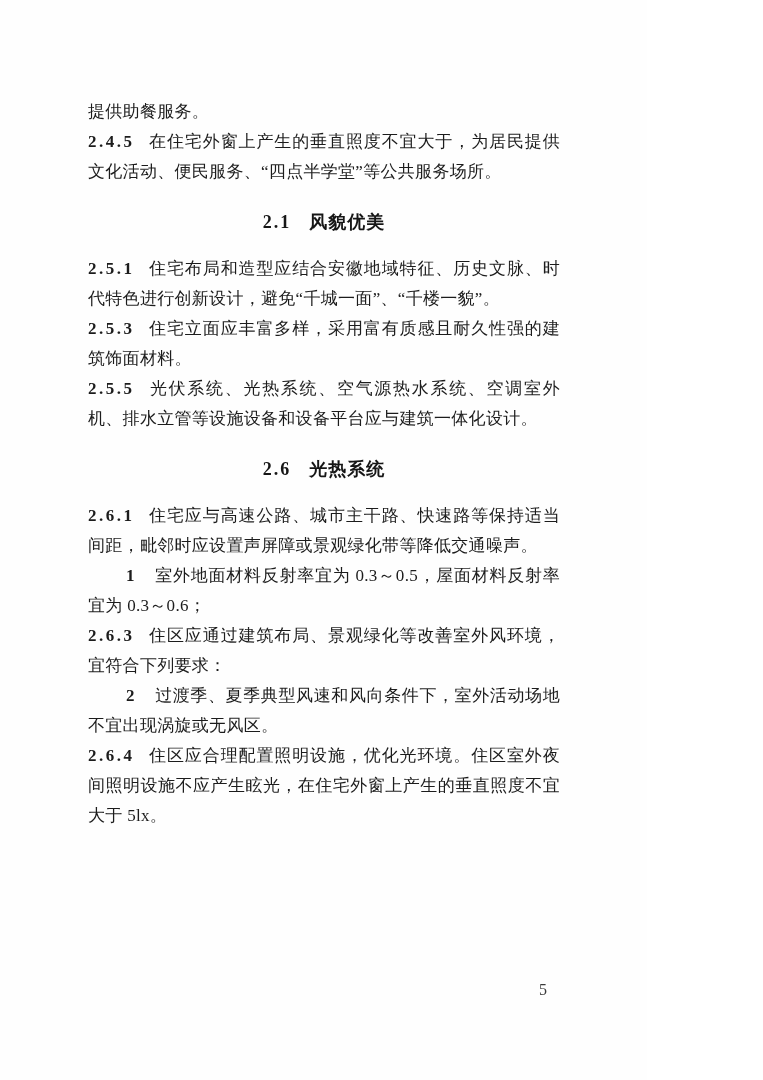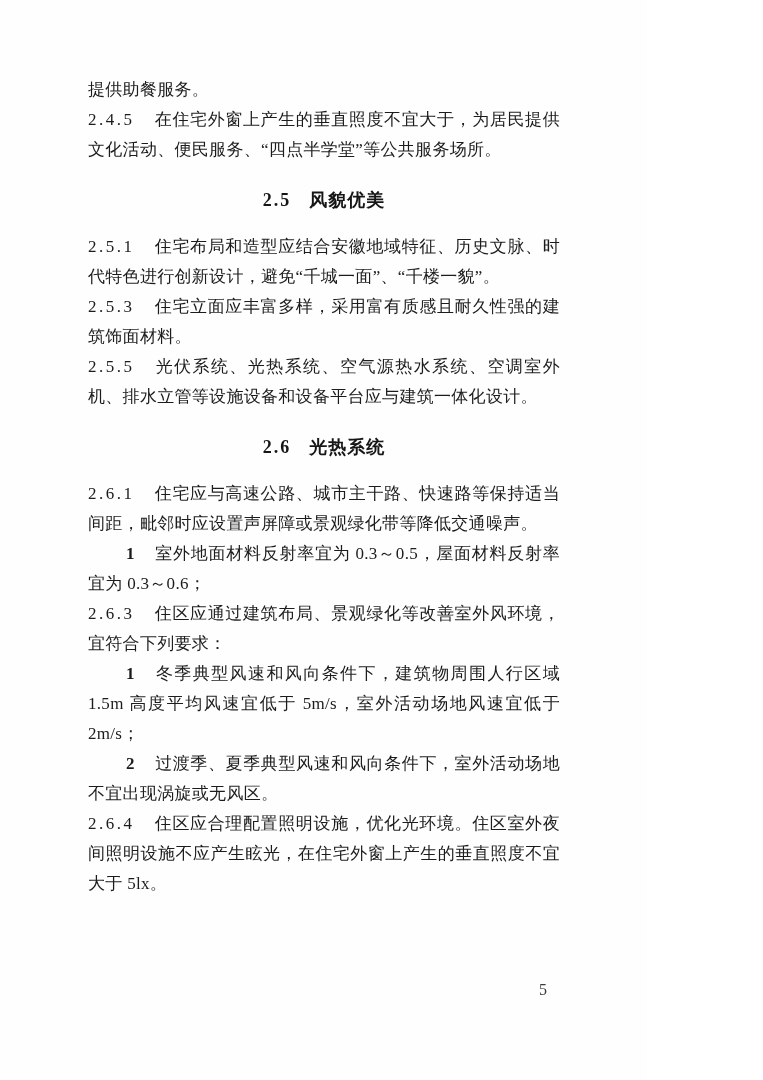--- a/index.html
+++ b/index.html
@@ -6,37 +6,37 @@
     margin: 0;
     padding: 0;
     background: #ffffff;
   }
   .page {
     position: relative;
     width: 647px;
     height: 1080px;
     background: #fefefe;
     box-sizing: border-box;
-    padding: 75px 87px 0 88px;
+    padding: 97px 87px 0 88px;
     font-family: "Liberation Serif", "DejaVu Serif", serif;
     color: #1c1c1c;
     overflow: hidden;
   }
   .para {
     margin: 0;
     font-size: 17px;
     line-height: 30px;
     text-align: justify;
     text-justify: inter-ideograph;
     letter-spacing: 0.3px;
   }
   .cnum {
-    font-weight: normal;
+    font-weight: bold;
     letter-spacing: 2.5px;
-    margin-right: 20px;
+    margin-right: 14px;
     white-space: nowrap;
   }
   .ctext {}
   .item {
     text-indent: 38px;
   }
   .inum {
     font-weight: bold;
     margin-right: 20px;
   }
@@ -66,41 +66,40 @@
 </style>
 </head>
 <body>
 
 <div class="page">
 
   <p class="para">提供助餐服务。</p>
 
   <p class="para"><span class="cnum">2.4.5</span><span class="ctext">在住宅外窗上产生的垂直照度不宜大于，为居民提供文化活动、便民服务、“四点半学堂”等公共服务场所。</span></p>
 
-  <h2 class="heading"><span class="hnum">2.5</span><span class="htitle">风貌优美</span></h2>
+  <h2 class="heading"><span class="hnum">2.1</span><span class="htitle">风貌优美</span></h2>
 
   <p class="para"><span class="cnum">2.5.1</span><span class="ctext">住宅布局和造型应结合安徽地域特征、历史文脉、时代特色进行创新设计，避免“千城一面”、“千楼一貌”。</span></p>
 
 
   <p class="para"><span class="cnum">2.5.3</span><span class="ctext">住宅立面应丰富多样，采用富有质感且耐久性强的建筑饰面材料。</span></p>
 
 
   <p class="para"><span class="cnum">2.5.5</span><span class="ctext">光伏系统、光热系统、空气源热水系统、空调室外机、排水立管等设施设备和设备平台应与建筑一体化设计。</span></p>
 
   <h2 class="heading"><span class="hnum">2.6</span><span class="htitle">光热系统</span></h2>
 
   <p class="para"><span class="cnum">2.6.1</span><span class="ctext">住宅应与高速公路、城市主干路、快速路等保持适当间距，毗邻时应设置声屏障或景观绿化带等降低交通噪声。</span></p>
 
 
   <p class="para item"><span class="inum">1</span><span class="ctext">室外地面材料反射率宜为 0.3～0.5，屋面材料反射率宜为 0.3～0.6；</span></p>
 
 
   <p class="para"><span class="cnum">2.6.3</span><span class="ctext">住区应通过建筑布局、景观绿化等改善室外风环境，宜符合下列要求：</span></p>
 
-  <p class="para item"><span class="inum">1</span><span class="ctext">冬季典型风速和风向条件下，建筑物周围人行区域 1.5m 高度平均风速宜低于 5m/s，室外活动场地风速宜低于 2m/s；</span></p>
 
   <p class="para item"><span class="inum">2</span><span class="ctext">过渡季、夏季典型风速和风向条件下，室外活动场地不宜出现涡旋或无风区。</span></p>
 
   <p class="para"><span class="cnum">2.6.4</span><span class="ctext">住区应合理配置照明设施，优化光环境。住区室外夜间照明设施不应产生眩光，在住宅外窗上产生的垂直照度不宜大于 5lx。</span></p>
 
   <div class="pageno">5</div>
 
 </div>
 
 </body></html>

